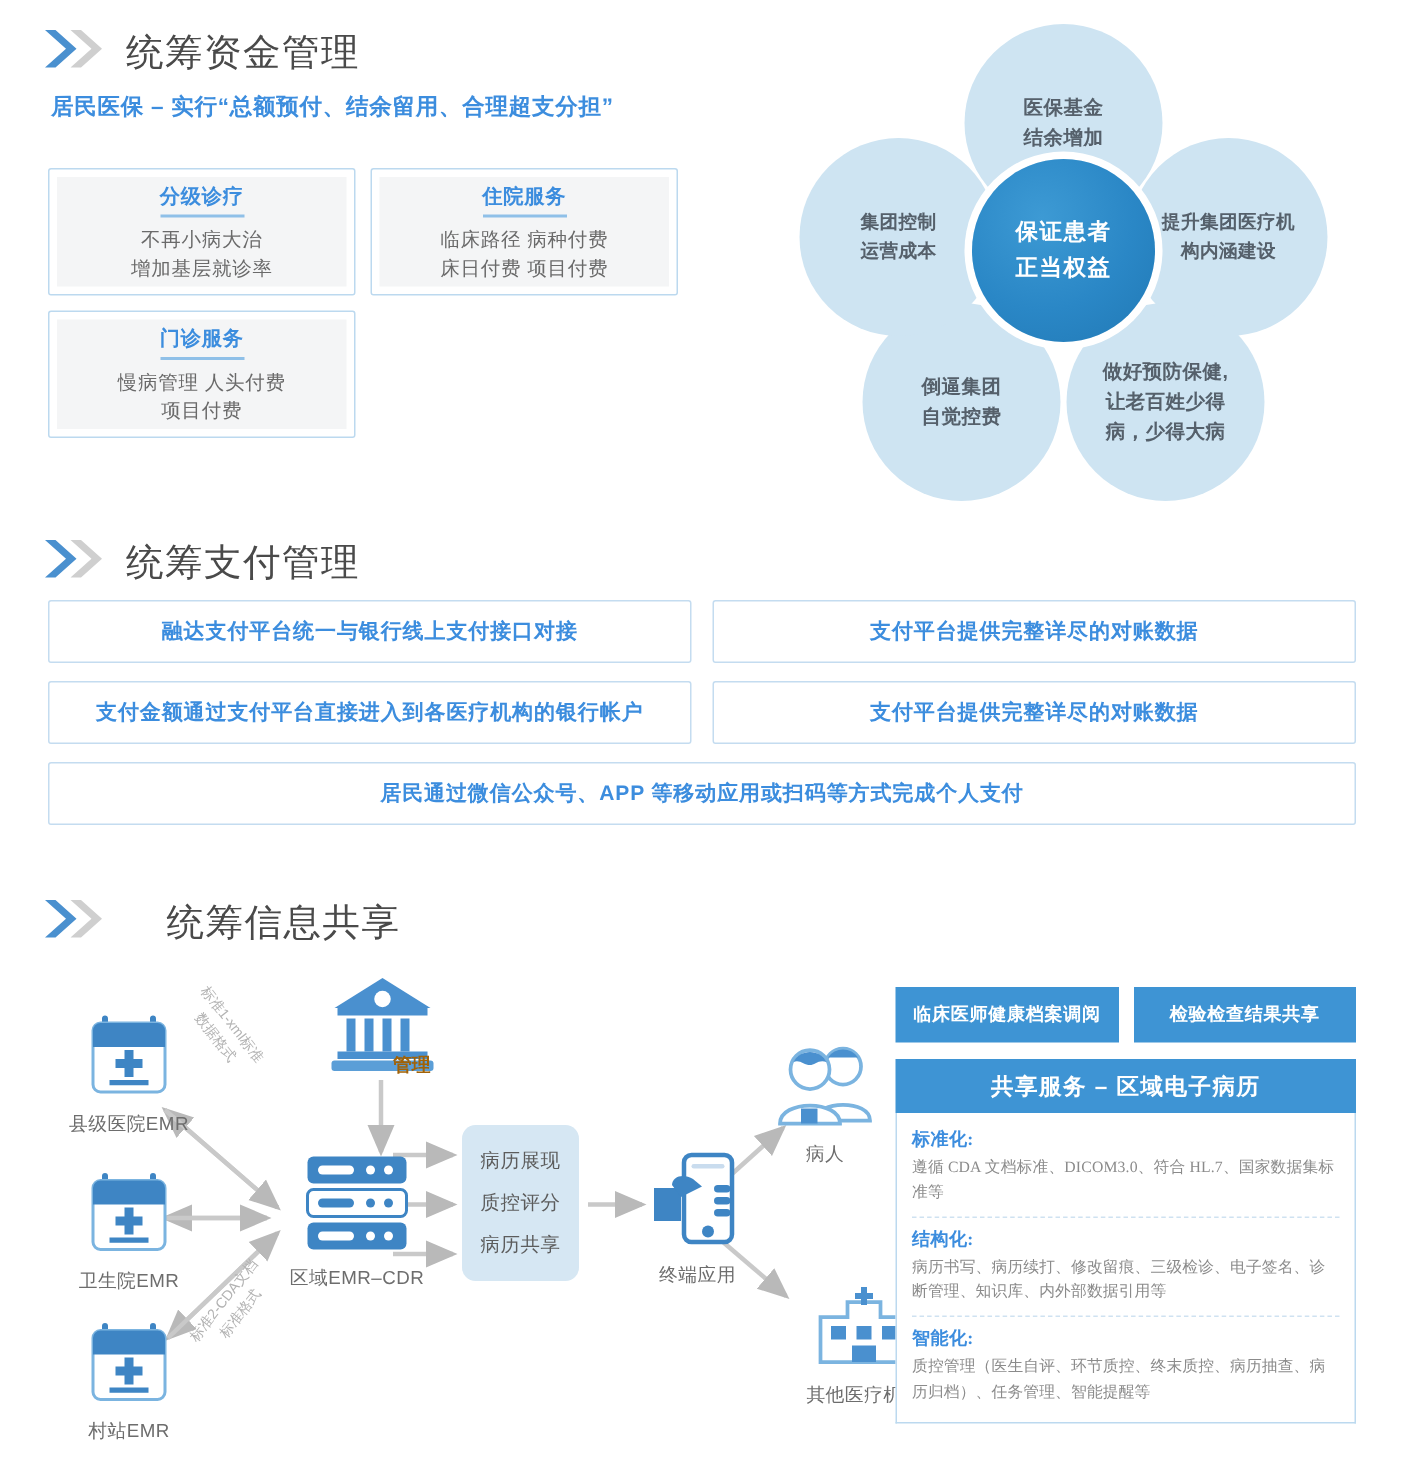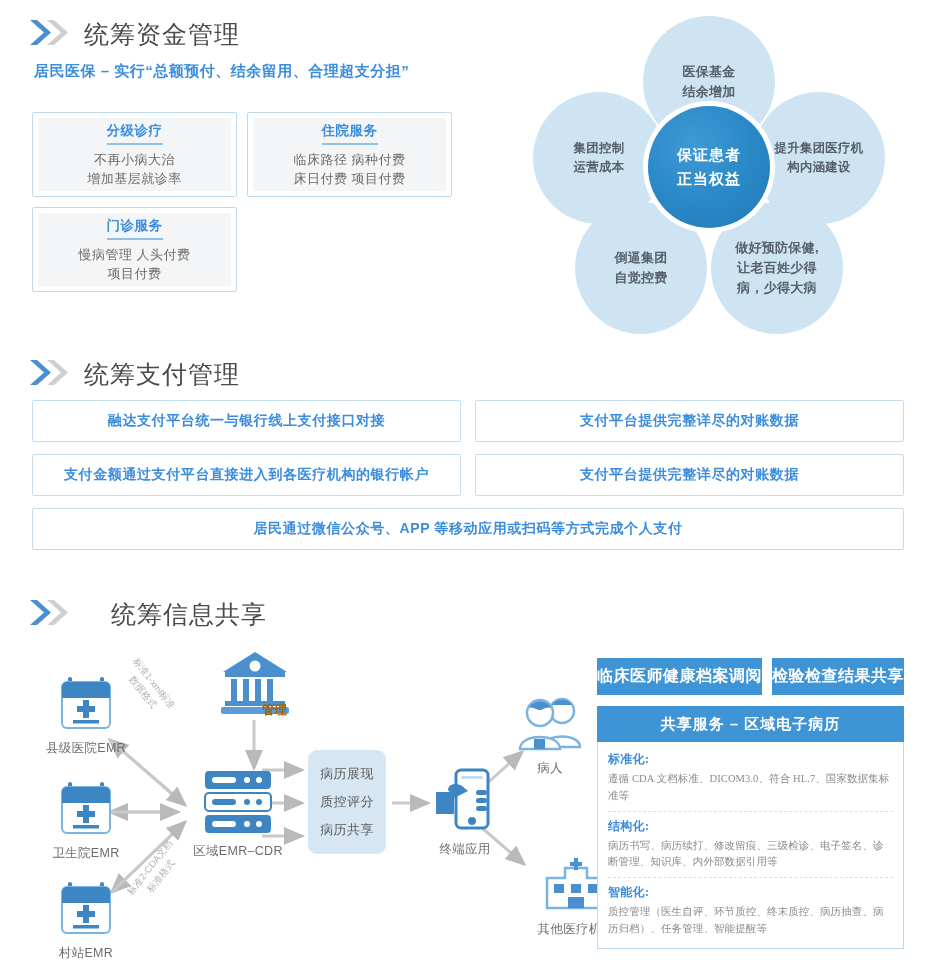--- a/index.html
+++ b/index.html
@@ -209,21 +209,21 @@
     color: #a16207;
     font-weight: bold;
   }
 
   
   .info-panel { position: absolute; left: 597px; top: 658px; width: 307px; }
   .tag-row { display: flex; gap: 10px; margin-bottom: 11px; }
   .tag-btn {
     background: #3e94d4;
     color: #ffffff;
-    font-size: 16px;
+    font-size: 12px;
     font-weight: bold;
     letter-spacing: 0.5px;
     height: 37px;
     display: flex;
     align-items: center;
     justify-content: center;
     white-space: nowrap;
     flex: 1;
   }
   .panel-box { border: 1px solid #bcd9ef; border-top: none; background: #fff; }

